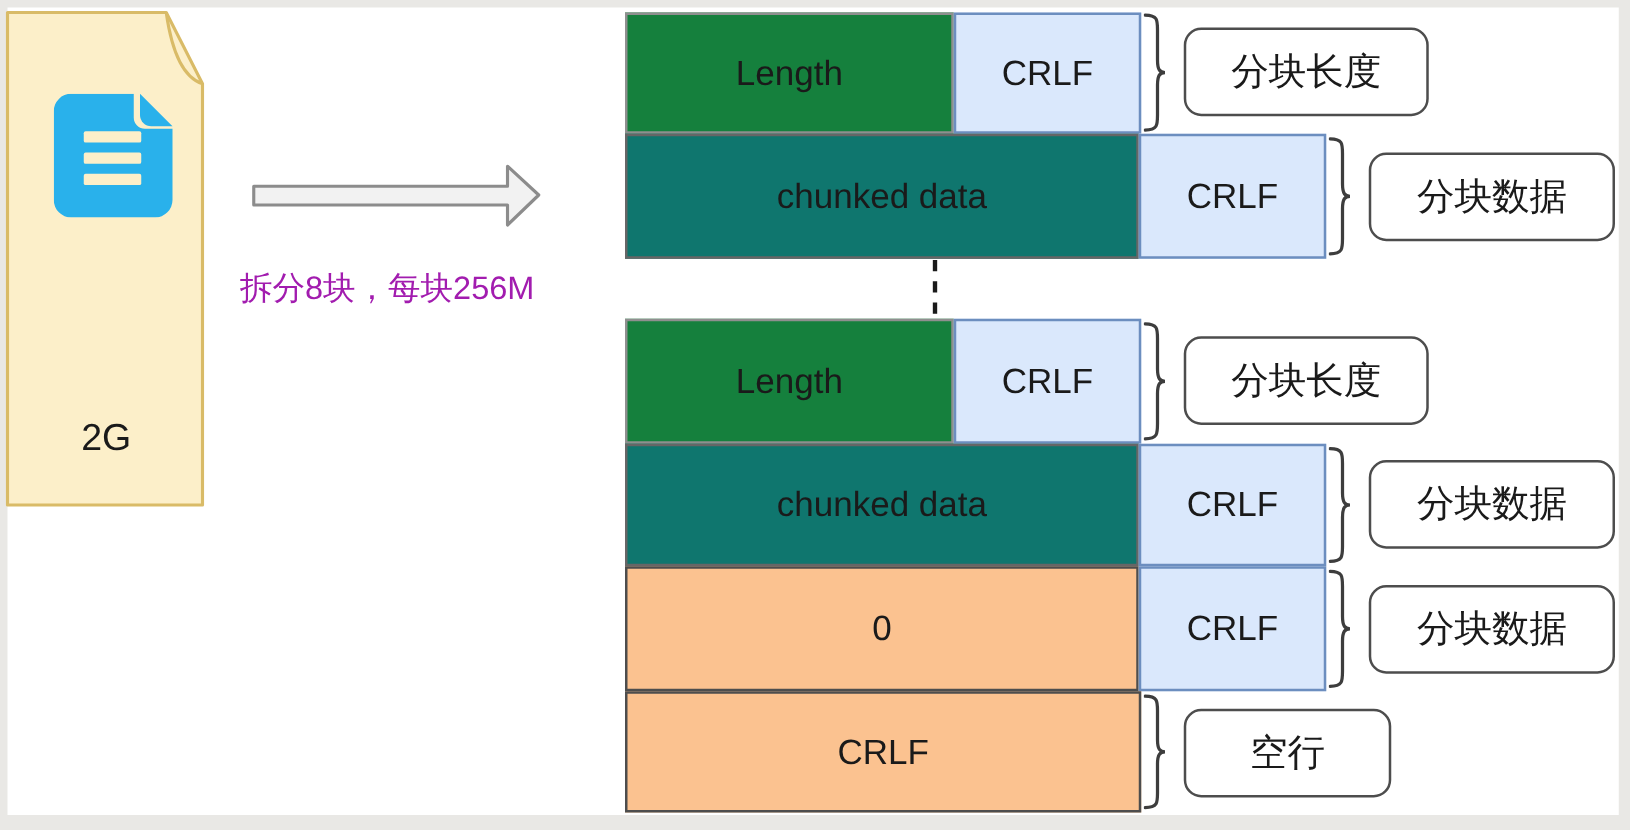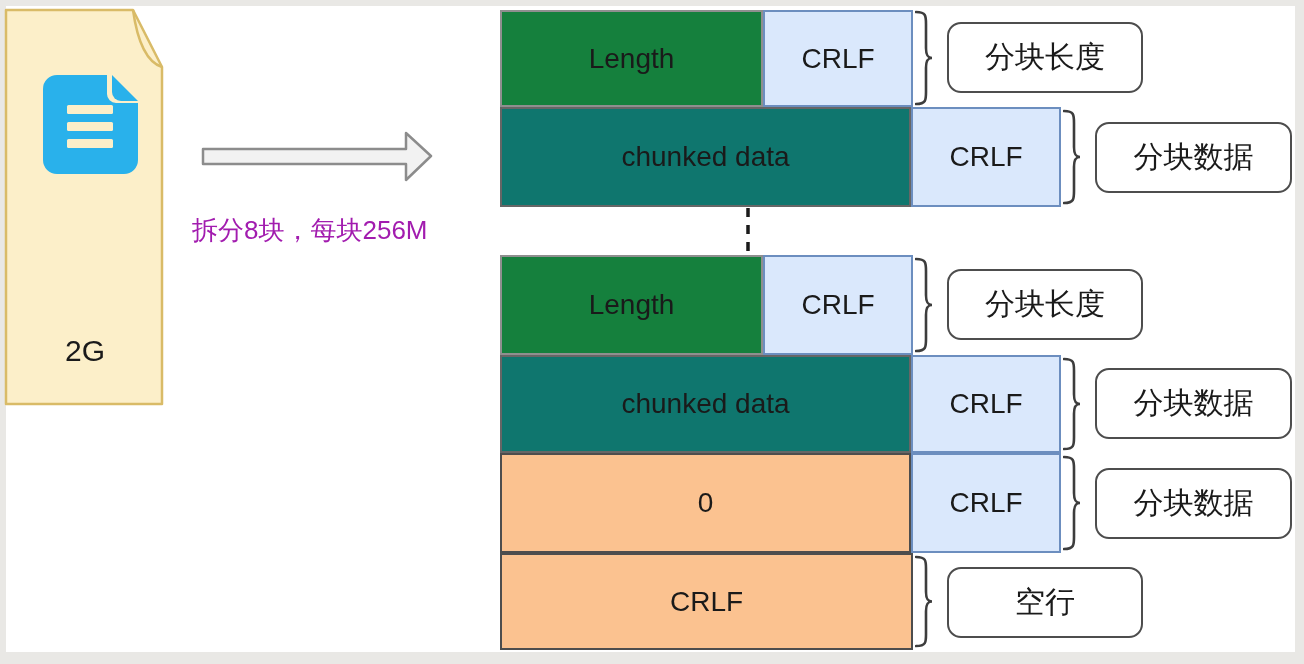--- a/index.html
+++ b/index.html
@@ -117,13 +117,13 @@
   </svg>
 </div>
 <div class="abs annotation" style="left:1095px;top:468px;width:197px;height:71px;">分块数据</div>
 
 <div class="abs cell cell-orange" style="left:500px;top:553px;width:413px;height:97px;">CRLF</div>
 <div class="abs brace" style="left:915px;top:555px;">
   <svg width="18" height="93" viewBox="0 0 18 96" preserveAspectRatio="none">
     <path d="M1 2 C11 2 11 6 11 14 L11 38 C11 46 13 48 17 48 C13 48 11 50 11 58 L11 82 C11 90 11 94 1 94" fill="none" stroke="#3d3d3d" stroke-width="2.6" stroke-linecap="round"></path>
   </svg>
 </div>
-<div class="abs annotation" style="left:947px;top:567px;width:196px;height:71px;">空行</div>
+<div class="abs annotation" style="left:947px;top:567px;width:166px;height:71px;">空行</div>
 
 </body></html>

